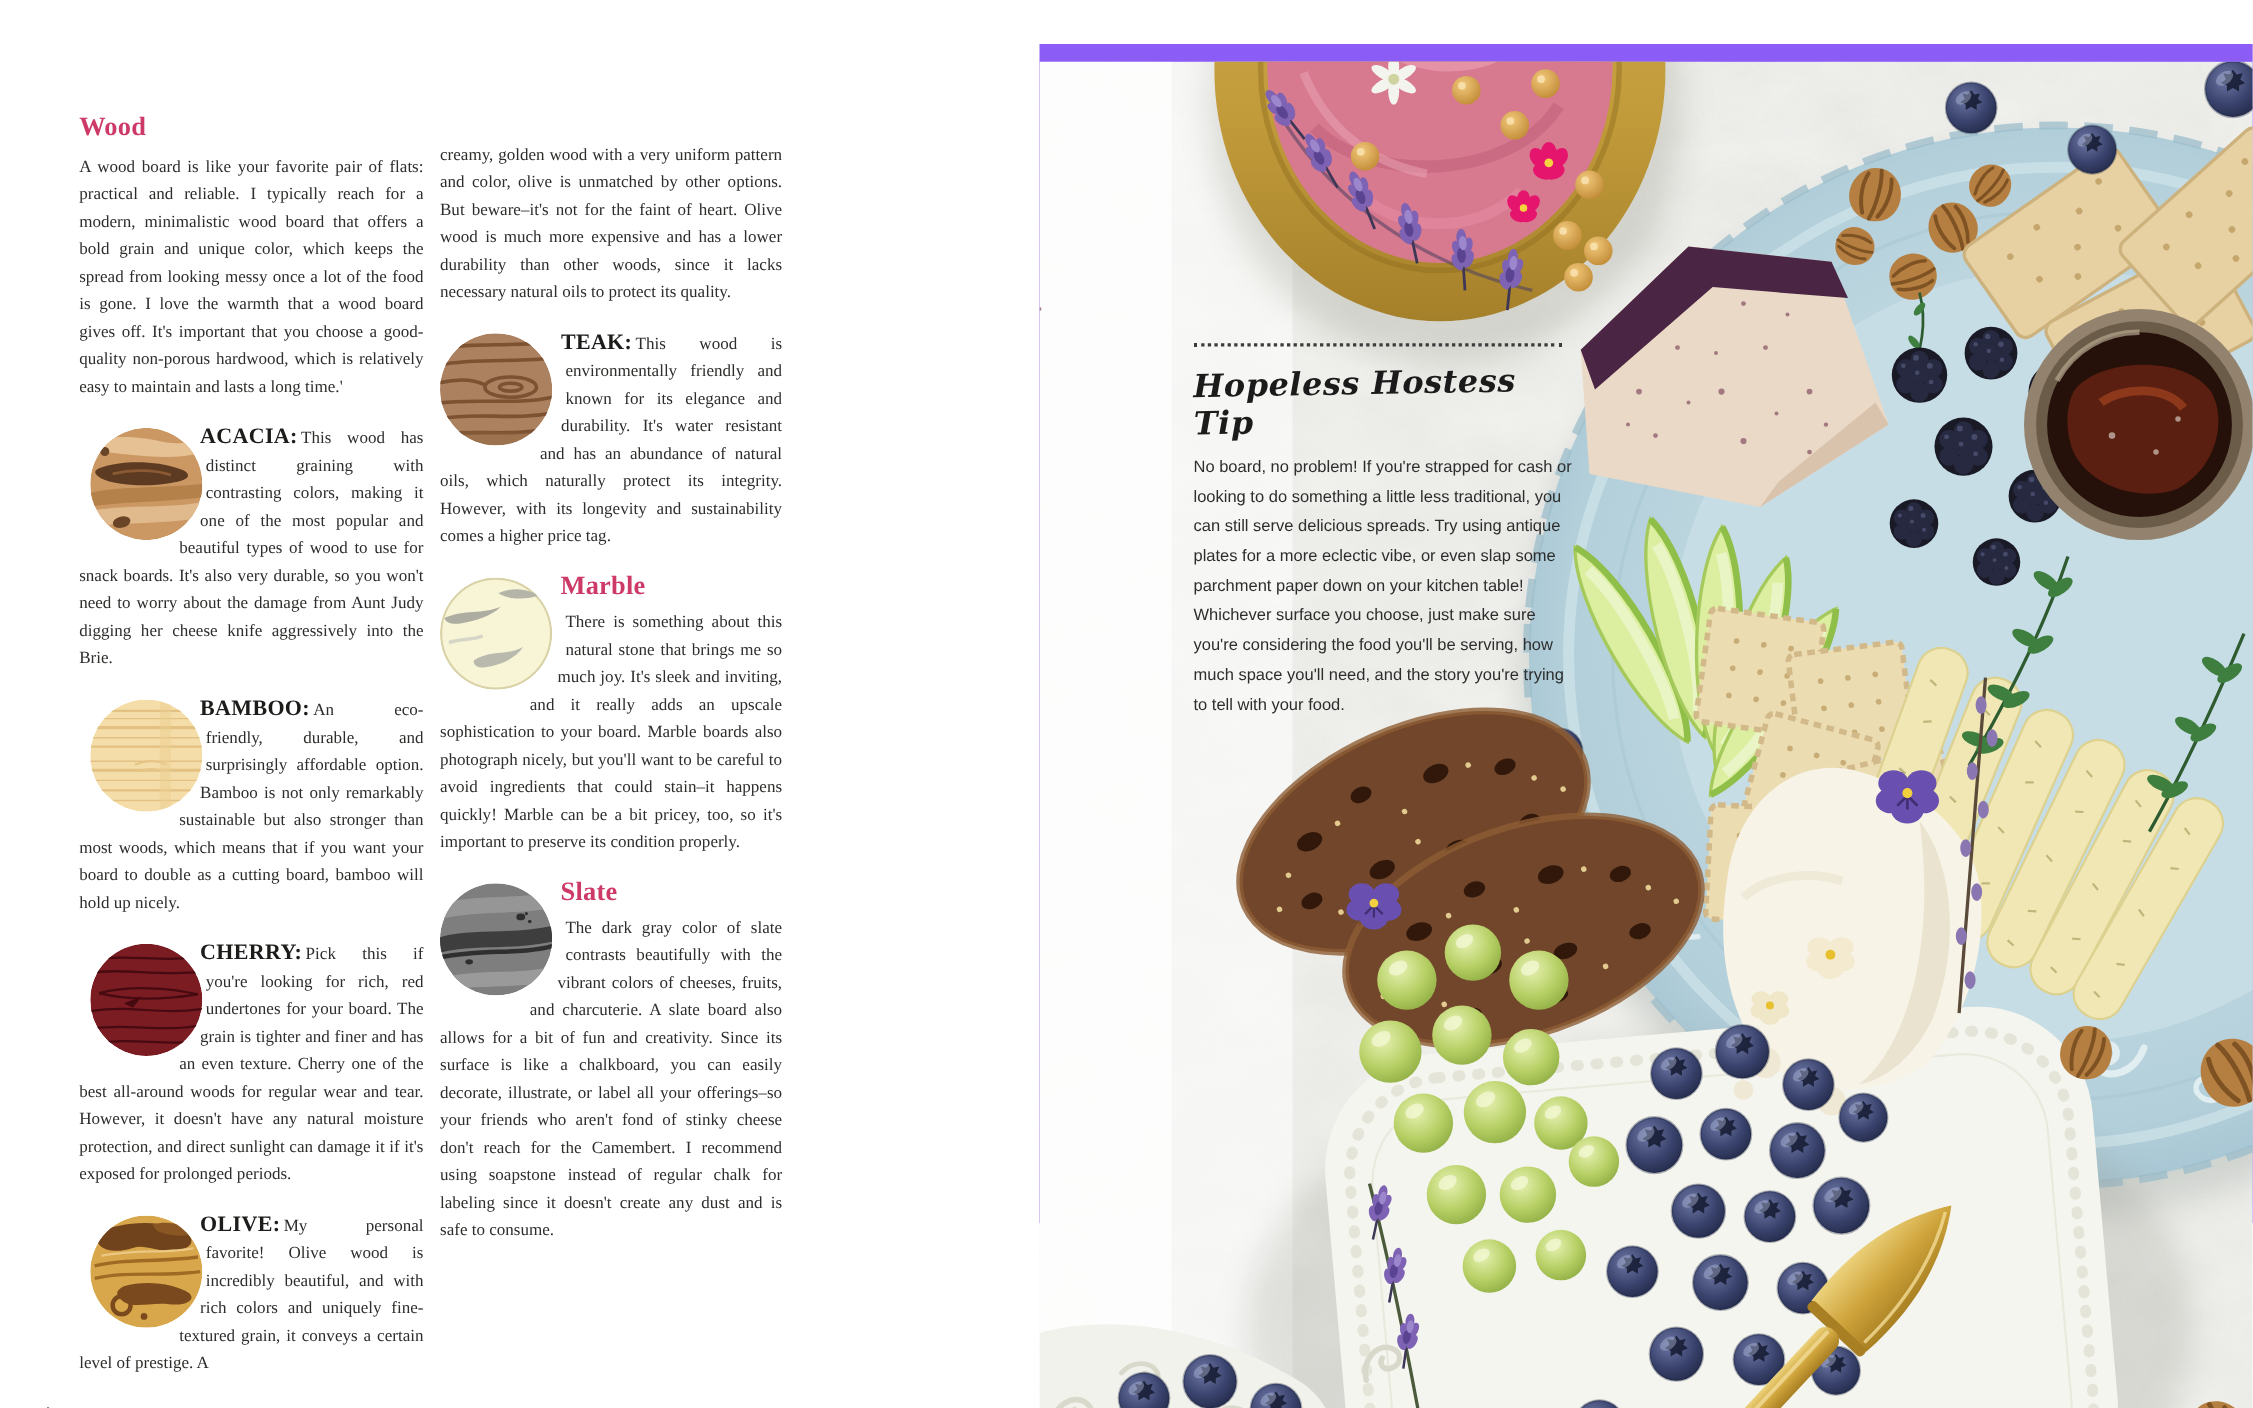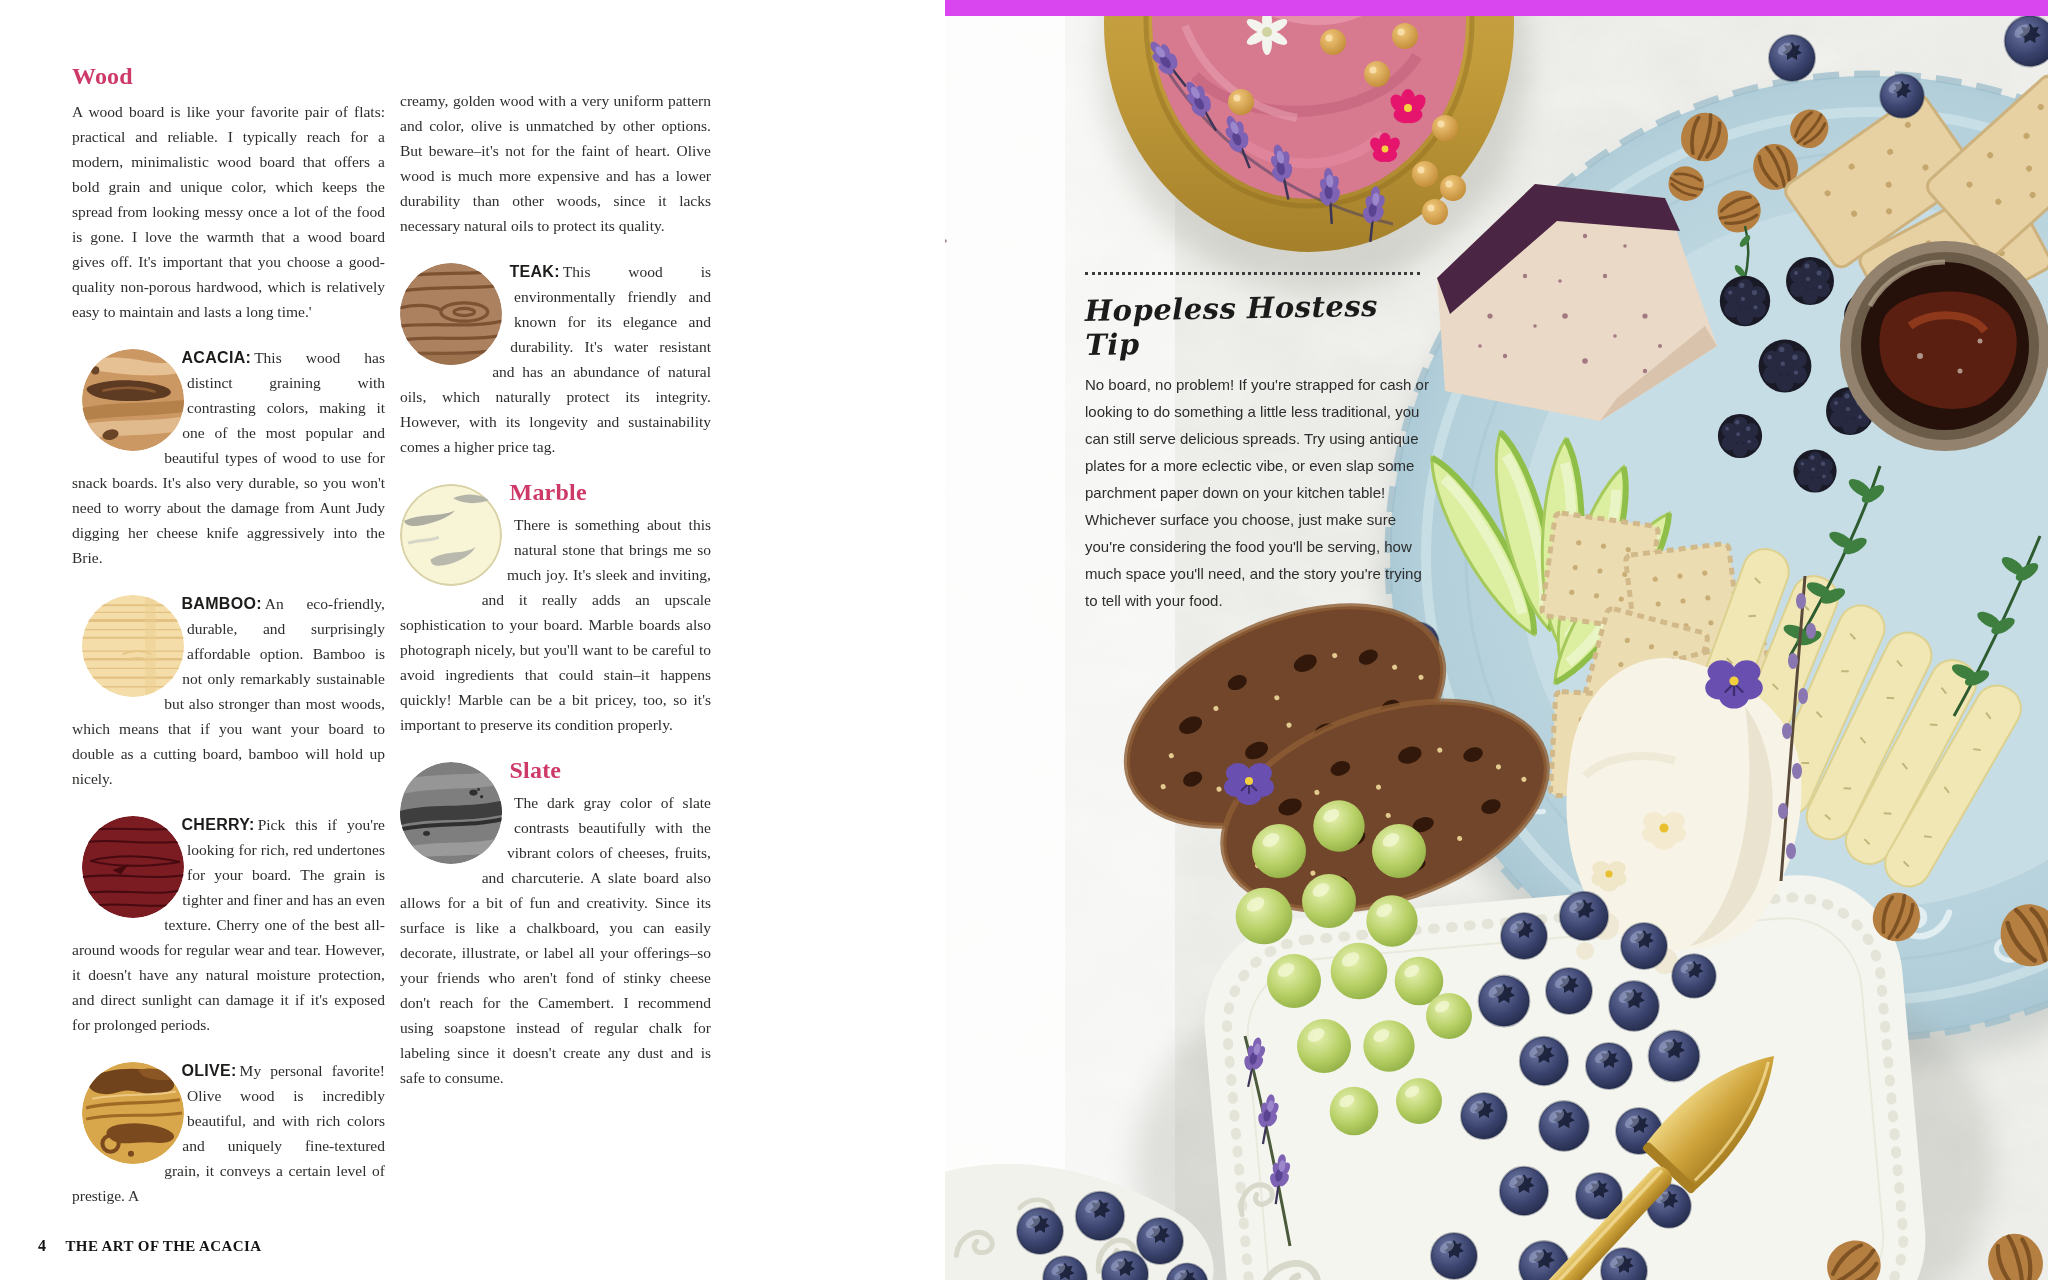--- a/index.html
+++ b/index.html
@@ -1,31 +1,31 @@
 <!DOCTYPE html>
 <html lang="en"><head>
 <meta charset="utf-8">
 <style>
   * { margin:0; padding:0; box-sizing:border-box; }
   html,body { width:2048px; height:1280px; }
   body { font-family:"Liberation Serif", serif; background:#ffffff; overflow:hidden; }
-  .spread { position:relative; width:2048px; height:1072px; background:#d946ef; }
+  .spread { position:relative; width:2048px; height:1072px; background:#8b5cf6;margin-top:40px; }
 
   
   .left-page { position:absolute; left:0; top:0; width:945px; height:1280px; background:#ffffff; }
   .col { position:absolute; text-align:justify; color:#2e2d2b; font-size:15.5px; line-height:25px; hyphens:auto; }
   .col1 { left:72px; top:64px; width:313px; }
   .col2 { left:400px; top:88px; width:311px; }
   h2.sec { font-weight:700; color:#ce3a68; font-size:24px; line-height:1.05; letter-spacing:.2px; }
   .col1 h2.sec { margin-bottom:10px; }
   .entry { margin-top:21px; }
   .swatch { float:left; width:102px; height:102px; shape-outside:circle(56px at 51px 51px); shape-margin:8px;
             margin:4px 12px 2px 10px; }
   .col2 .swatch { margin-left:0; }
-  .lbl { font-family:Liberation Sans, sans-serif; font-weight:700; font-size:16px; letter-spacing:.3px; color:#1c1c1a; margin-right:3px; }
+  .lbl { font-family:Liberation Serif, serif; font-weight:700; font-size:20px; letter-spacing:.3px; color:#1c1c1a; margin-right:3px; }
   .sec-block { margin-top:21px; }
   .sec-block h2.sec { margin:2px 0 7px 0; }
   .footer { position:absolute; left:38px; top:1237px; font-weight:700; color:#141414; font-size:15px; letter-spacing:.4px; white-space:nowrap; }
   .footer .num { margin-right:19px; font-size:16px; }
 
   
   .right-page { position:absolute; left:945px; top:16px; width:1103px; height:1280px; overflow:hidden; }
   .photo-svg { position:absolute; left:0; top:0; width:1103px; height:1280px; display:block; }
   .tip { position:absolute; left:140px; top:256px; width:348px; color:#262626; z-index:5; }
   .tip-rule { border-top:3px dotted #3c3c3c; width:335px; margin-bottom:16px; }

